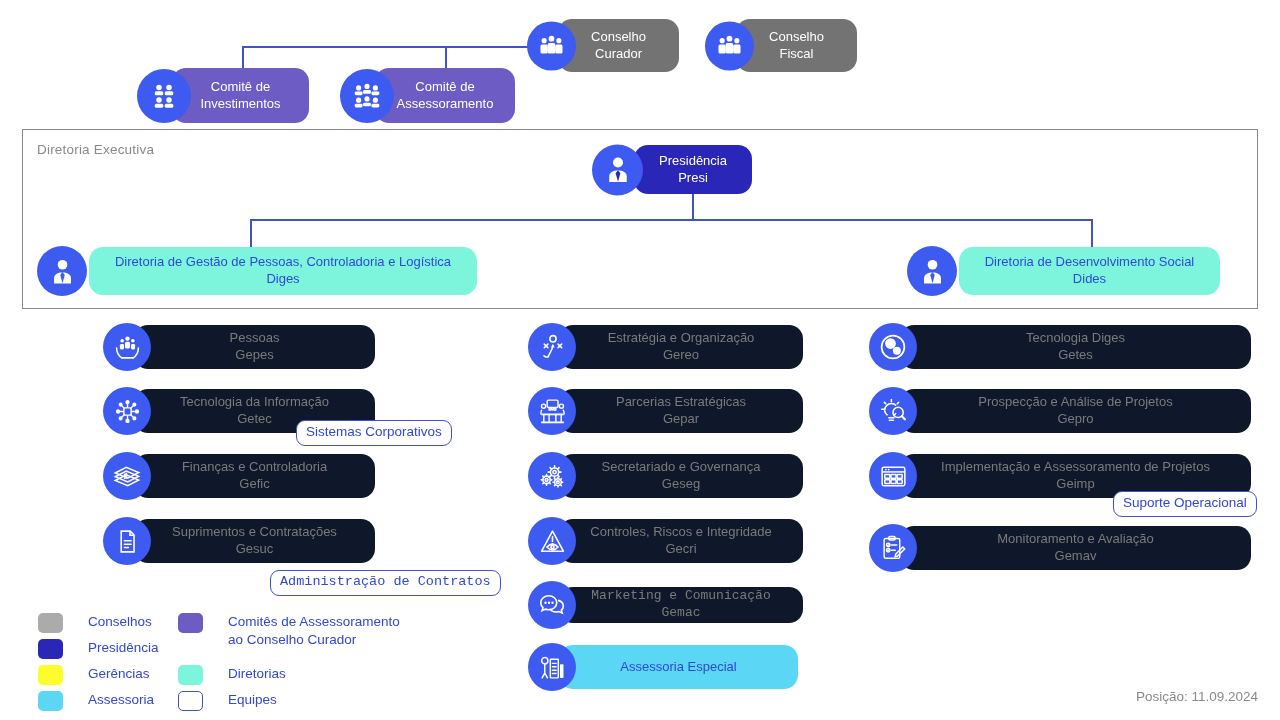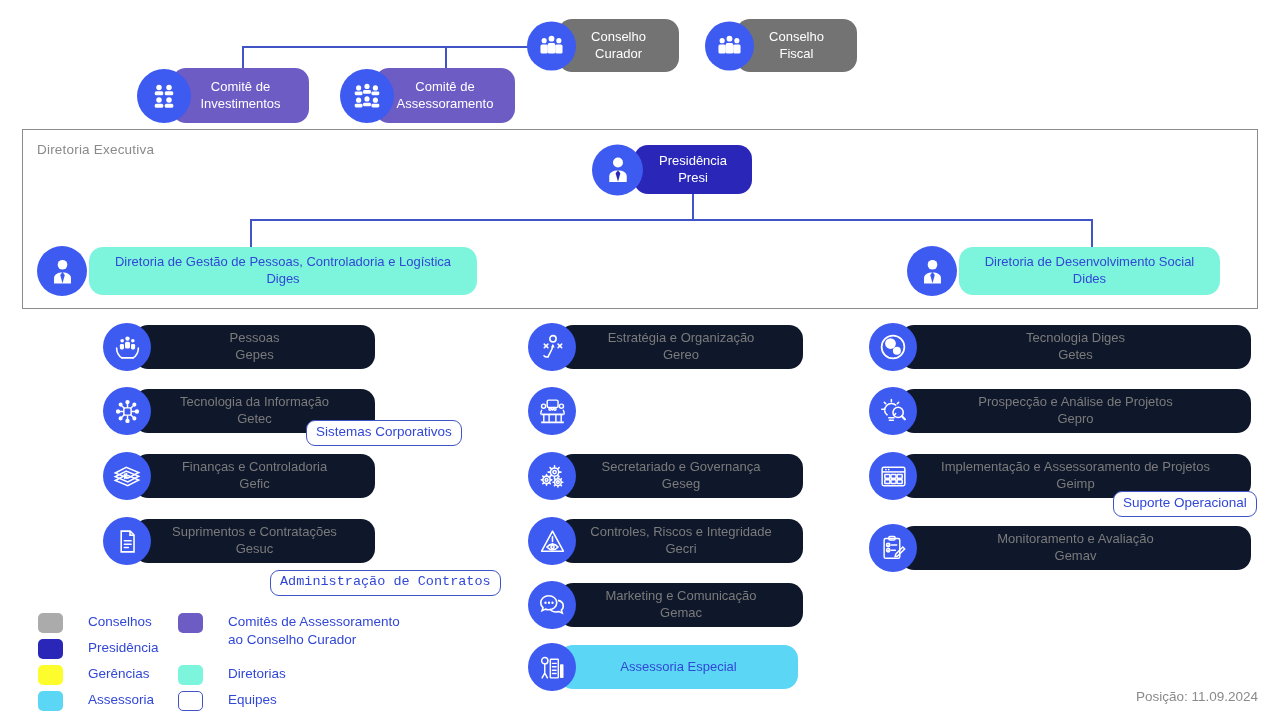--- a/index.html
+++ b/index.html
@@ -265,21 +265,21 @@
       <svg width="27" height="27" viewBox="0 0 24 24" fill="none" stroke="#fff" stroke-width="1.4">
         <path d="M6.4 2.8h8l3.4 3.4v15H6.4z"></path>
         <path d="M14.2 2.8v3.6h3.6"></path>
         <path d="M9.2 11.4h6M9.2 14.4h6M9.2 17.4h3.6" stroke-linecap="round"></path>
       </svg>
     </span>
     <div class="pill" style="margin-left:31px;width:241px;height:44px;">Suprimentos e Contratações
 Gesuc</div>
   </div>
 
-  <div class="equipe" style="left:306px;top:420px;">Sistemas Corporativos</div>
+  <div class="equipe" style="left:296px;top:420px;">Sistemas Corporativos</div>
   <div class="equipe" style="left:270px;top:570px;font-family:Liberation Mono, monospace;">Administração de Contratos</div>
 
   <div class="node c-yellow" style="left:528px;top:325px;width:275px;height:44px;">
     <span class="ico" style="width:48px;height:48px;">
       <svg width="29" height="29" viewBox="0 0 24 24" fill="none" stroke="#fff" stroke-width="1.3">
         <circle cx="12.4" cy="4.8" r="2.6"></circle>
         <path d="M8.4 19.6c1.4-3.2 3.4-5.4 3.9-9.2" stroke-linecap="round"></path>
         <path d="M12.3 9.2l-1.5 2.6 3 .3z" fill="#fff" stroke="none"></path>
         <path d="M5.2 9.2l3 3M8.2 9.2l-3 3M16.6 9.2l3 3M19.6 9.2l-3 3" stroke-linecap="round"></path>
         <path d="M8.4 19.6c-1.4.6-2.6.2-3.4-.8" stroke-linecap="round"></path>
@@ -297,20 +297,22 @@
         <circle cx="10" cy="10" r="1"></circle>
           <circle cx="14" cy="10" r="1"></circle>
         <circle cx="4.6" cy="7.6" r="1.7"></circle>
           <circle cx="19.4" cy="7.6" r="1.7"></circle>
         <path d="M2.8 14.4h18.4" stroke-width="1.5"></path>
         <path d="M4.8 14.4v6M9.2 14.4v6M14.8 14.4v6M19.2 14.4v6"></path>
         <path d="M2.6 21h18.8" stroke-width="1.5"></path>
         <path d="M3.3 10.5c-.7.6-1 1.9-1 3.9M20.7 10.5c.7.6 1 1.9 1 3.9"></path>
       </svg>
     </span>
+    <div class="pill" style="margin-left:31px;width:244px;height:44px;">Parcerias Estratégicas
+Gepar</div>
   </div>
 
   <div class="node c-yellow" style="left:528px;top:454px;width:275px;height:44px;">
     <span class="ico" style="width:48px;height:48px;">
       <svg width="31" height="31" viewBox="0 0 24 24" fill="none" stroke="#fff" stroke-width="1.2">
         <circle cx="13.6" cy="8.6" r="3.2"></circle>
         <circle cx="13.6" cy="8.6" r="1.3"></circle>
         <path d="M13.6 3.6v1.6M13.6 12v1.6M8.6 8.6h1.6M17 8.6h1.6M10.1 5.1l1.1 1.1M16 11l1.1 1.1M17.1 5.1L16 6.2M11.2 11l-1.1 1.1" stroke-linecap="round"></path>
         <circle cx="16.2" cy="16.4" r="2.6"></circle>
           <circle cx="16.2" cy="16.4" r="1"></circle>
@@ -341,21 +343,21 @@
   <div class="node c-yellow" style="left:528px;top:583px;width:275px;height:44px;">
     <span class="ico" style="width:48px;height:48px;">
       <svg width="30" height="30" viewBox="0 0 24 24" fill="none" stroke="#fff" stroke-width="1.3">
         <path d="M3 10.2c0-3.2 2.9-5.6 6.4-5.6s6.4 2.4 6.4 5.6-2.9 5.6-6.4 5.6c-.9 0-1.8-.2-2.6-.5L4 16.6l.8-2.5C3.7 13.1 3 11.7 3 10.2z"></path>
         <path d="M16.8 8.3c2.6.5 4.2 2.4 4.2 4.6 0 1.2-.6 2.4-1.5 3.2l.7 2.3-2.8-1.2c-.7.2-1.4.4-2.2.4-2.2 0-4.1-1-5.1-2.5"></path>
         <circle cx="6.8" cy="10.2" r=".95" fill="#fff" stroke="none"></circle>
         <circle cx="9.6" cy="10.2" r=".95" fill="#fff" stroke="none"></circle>
         <circle cx="12.4" cy="10.2" r=".95" fill="#fff" stroke="none"></circle>
       </svg>
     </span>
-    <div class="pill" style="margin-left:31px;width:244px;height:44px;">Marketing e Comunicação
+    <div class="pill" style="margin-left:31px;width:244px;height:36px;font-family:Liberation Mono, monospace;">Marketing e Comunicação
 Gemac</div>
   </div>
 
   <div class="node c-cyan" style="left:528px;top:645px;width:270px;height:44px;">
     <span class="ico" style="width:48px;height:48px;">
       <svg width="29" height="29" viewBox="0 0 24 24" fill="none" stroke="#fff" stroke-width="1.2">
         <circle cx="5.6" cy="6.4" r="2.6"></circle>
         <path d="M5.6 9v7.6M3.4 20.6l2.2-4 2.2 4" stroke-linecap="round"></path>
         <rect x="10.2" y="5.2" width="6.6" height="15.4" rx=".6"></rect>
         <path d="M12 8.6h3M12 11.4h3M12 14.2h3M12 17h3" stroke-linecap="round"></path>

